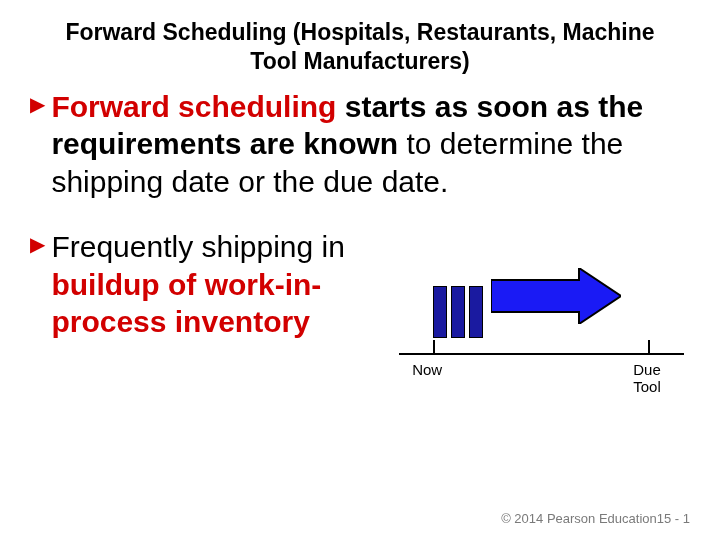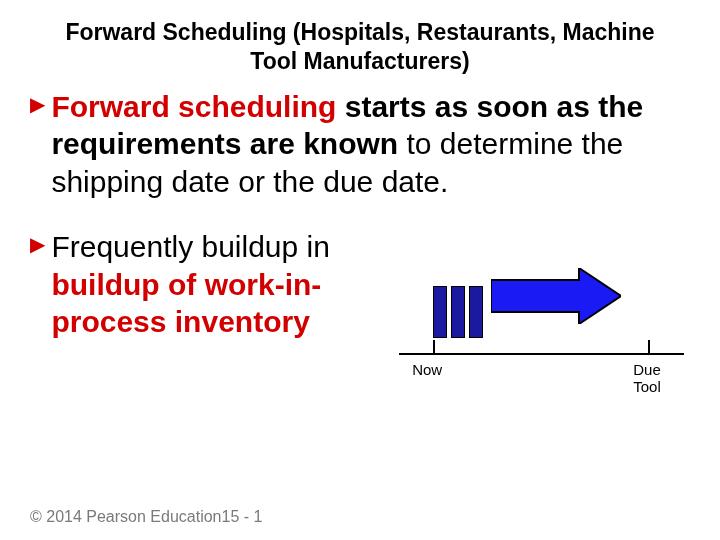--- a/index.html
+++ b/index.html
@@ -107,22 +107,22 @@
     position: absolute;
     top: 30px;
     left: 98px;
   }
   .footer {
     position: absolute;
     bottom: 14px;
     left: 30px;
     right: 30px;
     display: flex;
-    justify-content: flex-start;
-    font-size: 16px;
+    justify-content: flex-end;
+    font-size: 13px;
     color: #7a7a7a;
   }
 </style>
 </head>
 <body>
 
 <div class="slide">
 
   <h1 class="title">Forward Scheduling (Hospitals, Restaurants, Machine Tool Manufacturers)</h1>
 
@@ -130,21 +130,21 @@
     <div class="bullet-marker">▶</div>
     <div class="bullet-text">
       <span class="redbold">Forward scheduling</span><span class="bold"> starts as soon as the requirements are known</span><span> to determine the shipping date or the due date.</span>
     </div>
   </div>
 
   <div class="second-row">
     <div class="second-text-wrap">
       <div class="bullet-marker">▶</div>
       <div class="bullet-text">
-        <span>Frequently buildup in </span><span class="redbold">buildup of work-in-process inventory</span>
+        <span>Frequently shipping in </span><span class="redbold">buildup of work-in-process inventory</span>
       </div>
     </div>
 
     <div class="diagram">
       <div class="bars">
         <div class="bar"></div>
         <div class="bar"></div>
         <div class="bar"></div>
       </div>
       <div class="arrow">

